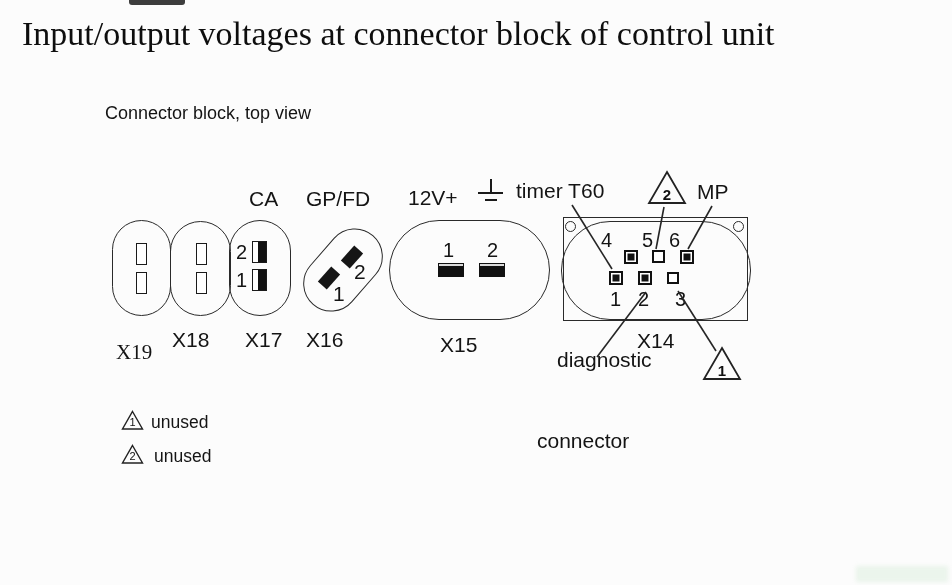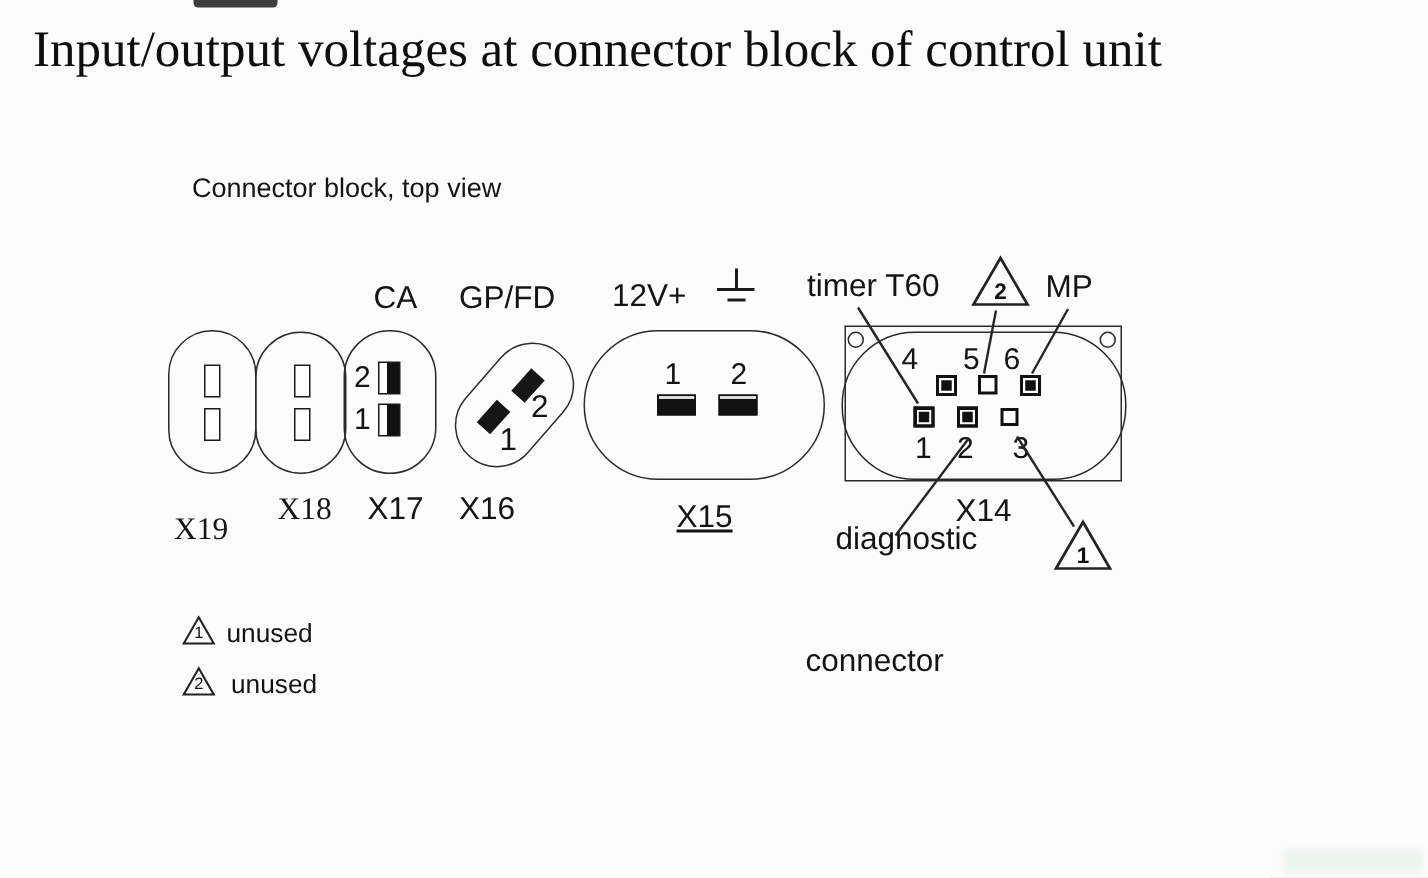--- a/index.html
+++ b/index.html
@@ -36,31 +36,31 @@
 </style>
 </head>
 <body>
 
 <div class="canvas">
 
   <div class="smudge-top"></div>
   <div class="smudge-br"></div>
 
   <div class="t title" style="left:22px; top:17px;">Input/output voltages at connector block of control unit</div>
-  <div class="t fs18" style="left:105px; top:116px;margin-left:23px;">Connector block, top view</div>
+  <div class="t fs18" style="left:105px; top:104px;">Connector block, top view</div>
 
   <div class="t fs21" style="left:249px; top:188px;">CA</div>
   <div class="t fs21" style="left:306px; top:188px;text-align:center;">GP/FD</div>
   <div class="t fs21" style="left:408px; top:187px;">12V+</div>
   <div class="ground">
     <div class="gv"></div>
     <div class="g1"></div>
     <div class="g2"></div>
   </div>
-  <div class="t fs21" style="left:538px; top:180px;">timer T60</div>
+  <div class="t fs21" style="left:516px; top:180px;">timer T60</div>
   <div class="t fs21" style="left:697px; top:181px;">MP</div>
 
   <svg class="tri" style="left:647px; top:170px;" width="40" height="36">
     <polygon points="20,2 38,33 2,33" fill="#fcfcfc" stroke="#222" stroke-width="1.8"></polygon>
   </svg>
   <div class="trinum" style="left:647px; top:187px; width:40px; font-size:15px;">2</div>
 
   <div class="body" style="left:112px; top:220px; width:59px; height:96px; border-radius:30px;"></div>
   <div class="pin-open" style="left:136px; top:243px; width:11px; height:22px;"></div>
   <div class="pin-open" style="left:136px; top:272px; width:11px; height:22px;"></div>
@@ -103,24 +103,24 @@
   <div class="pin-sq-o" style="left:652px; top:250px;"></div>
   <div class="pin-sq-f" style="left:680px; top:250px;"></div>
   <div class="pin-sq-f" style="left:609px; top:271px;"></div>
   <div class="pin-sq-f" style="left:638px; top:271px;"></div>
   <div class="pin-sq-o" style="left:667px; top:272px; width:12px; height:12px;"></div>
   <div class="t fs20" style="left:610px; top:289px;">1</div>
   <div class="t fs20" style="left:638px; top:289px;">2</div>
   <div class="t fs20" style="left:675px; top:289px;">3</div>
 
   <div class="t fs21" style="left:116px; top:342px;font-family:Liberation Serif, serif;">X19</div>
-  <div class="t fs21" style="left:185px; top:329px;font-family:Liberation Serif, serif;">X18</div>
+  <div class="t fs21" style="left:172px; top:329px;">X18</div>
   <div class="t fs21" style="left:245px; top:329px;">X17</div>
   <div class="t fs21" style="left:306px; top:329px;">X16</div>
-  <div class="t fs21" style="left:451px; top:334px;text-decoration:underline;">X15</div>
+  <div class="t fs21" style="left:440px; top:334px;">X15</div>
   <div class="t fs21" style="left:637px; top:330px;">X14</div>
 
   <svg class="lines" style="left:0; top:0;" width="952" height="585">
     <line x1="572" y1="205" x2="612" y2="269" stroke="#262626" stroke-width="1.6"></line>
     <line x1="664" y1="207" x2="656" y2="249" stroke="#262626" stroke-width="1.6"></line>
     <line x1="712" y1="206" x2="688" y2="249" stroke="#262626" stroke-width="1.6"></line>
     <line x1="646" y1="292" x2="597" y2="357" stroke="#262626" stroke-width="1.6"></line>
     <line x1="678" y1="291" x2="716" y2="351" stroke="#262626" stroke-width="1.6"></line>
   </svg>
 

